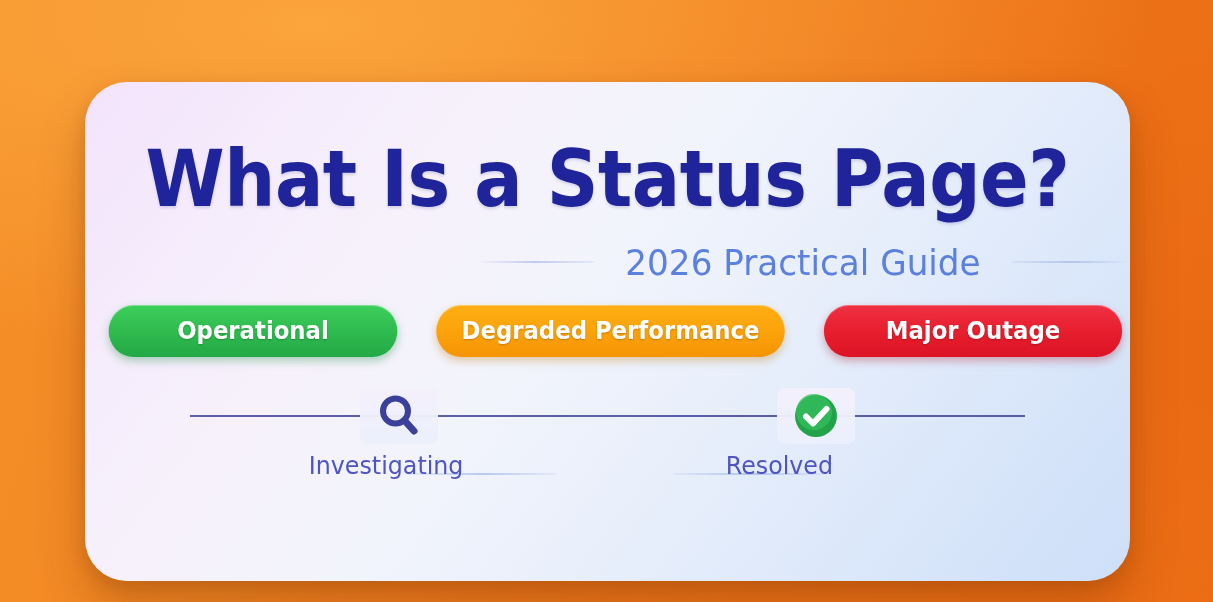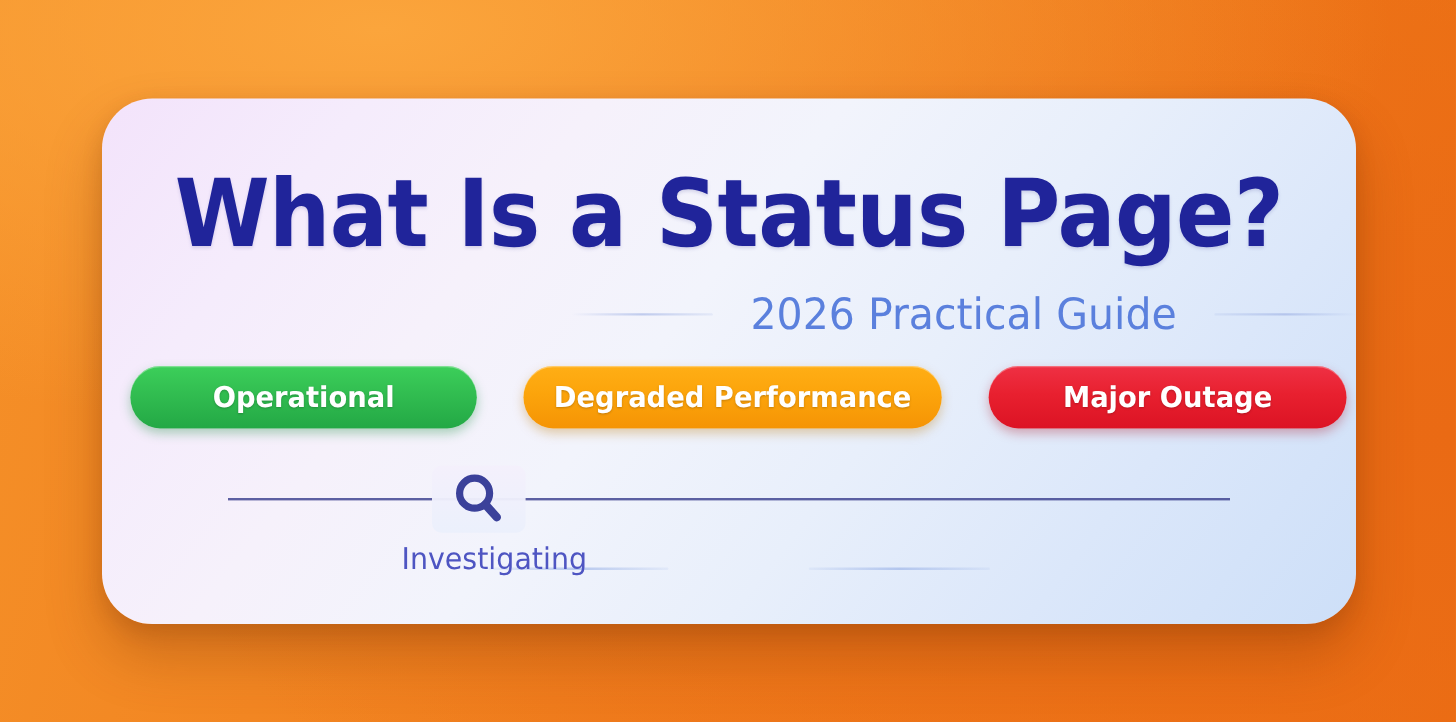--- a/index.html
+++ b/index.html
@@ -23,21 +23,21 @@
       radial-gradient(130% 120% at 100% 60%, #ea6a14 0%, rgba(234,106,20,0) 70%),
       linear-gradient(105deg, #f59028 0%, #f07f1e 45%, #ec6f14 100%);
   }
 
   
   #card {
     position: absolute;
     left: 85px;
     top: 82px;
     width: 1045px;
-    height: 438px;
+    height: 499px;
     border-radius: 42px;
     background:
       linear-gradient(128deg,
         #f3e3fb 0%,
         #f5ecfc 16%,
         #f6f1fb 30%,
         #f2f4fc 45%,
         #e8effb 62%,
         #dbe7fa 80%,
         #cddff8 100%);
@@ -151,21 +151,21 @@
     top: 33px;
     height: 2px;
     background: #3b3f8e;
     opacity: 0.82;
   }
   .step {
     position: absolute;
     top: 0;
     width: 190px;
     margin-left: -95px;
-    text-align: right;
+    text-align: left;
   }
   .step-icon {
     position: relative;
     width: 46px;
     height: 46px;
     margin: 11px auto 0;
     display: flex;
     align-items: center;
     justify-content: center;
   }
@@ -234,15 +234,26 @@
         <div class="icon-pad"></div>
         <svg width="46" height="46" viewBox="0 0 46 46">
           <circle cx="19.5" cy="18" r="12.5" fill="none" stroke="#3b419a" stroke-width="6"></circle>
           <line x1="28.5" y1="27.5" x2="38" y2="38" stroke="#3b419a" stroke-width="7" stroke-linecap="round"></line>
         </svg>
       </div>
       <div class="step-label">Investigating</div>
     </div>
 
 
+    <div class="step" style="left:75%;">
+      <div class="step-icon">
+        <div class="icon-pad"></div>
+        <svg width="46" height="46" viewBox="0 0 46 46">
+          <circle cx="23" cy="23" r="21" fill="#22a34a"></circle>
+          <circle cx="21" cy="19" r="18" fill="#36bd5c" opacity="0.75"></circle>
+          <path d="M13 23.5 L20 30.5 L33.5 16" fill="none" stroke="#ffffff" stroke-width="6" stroke-linecap="round" stroke-linejoin="round"></path>
+        </svg>
+      </div>
+      <div class="step-label">Resolved</div>
+    </div>
   </div>
 
 </div>
 
 </body></html>

